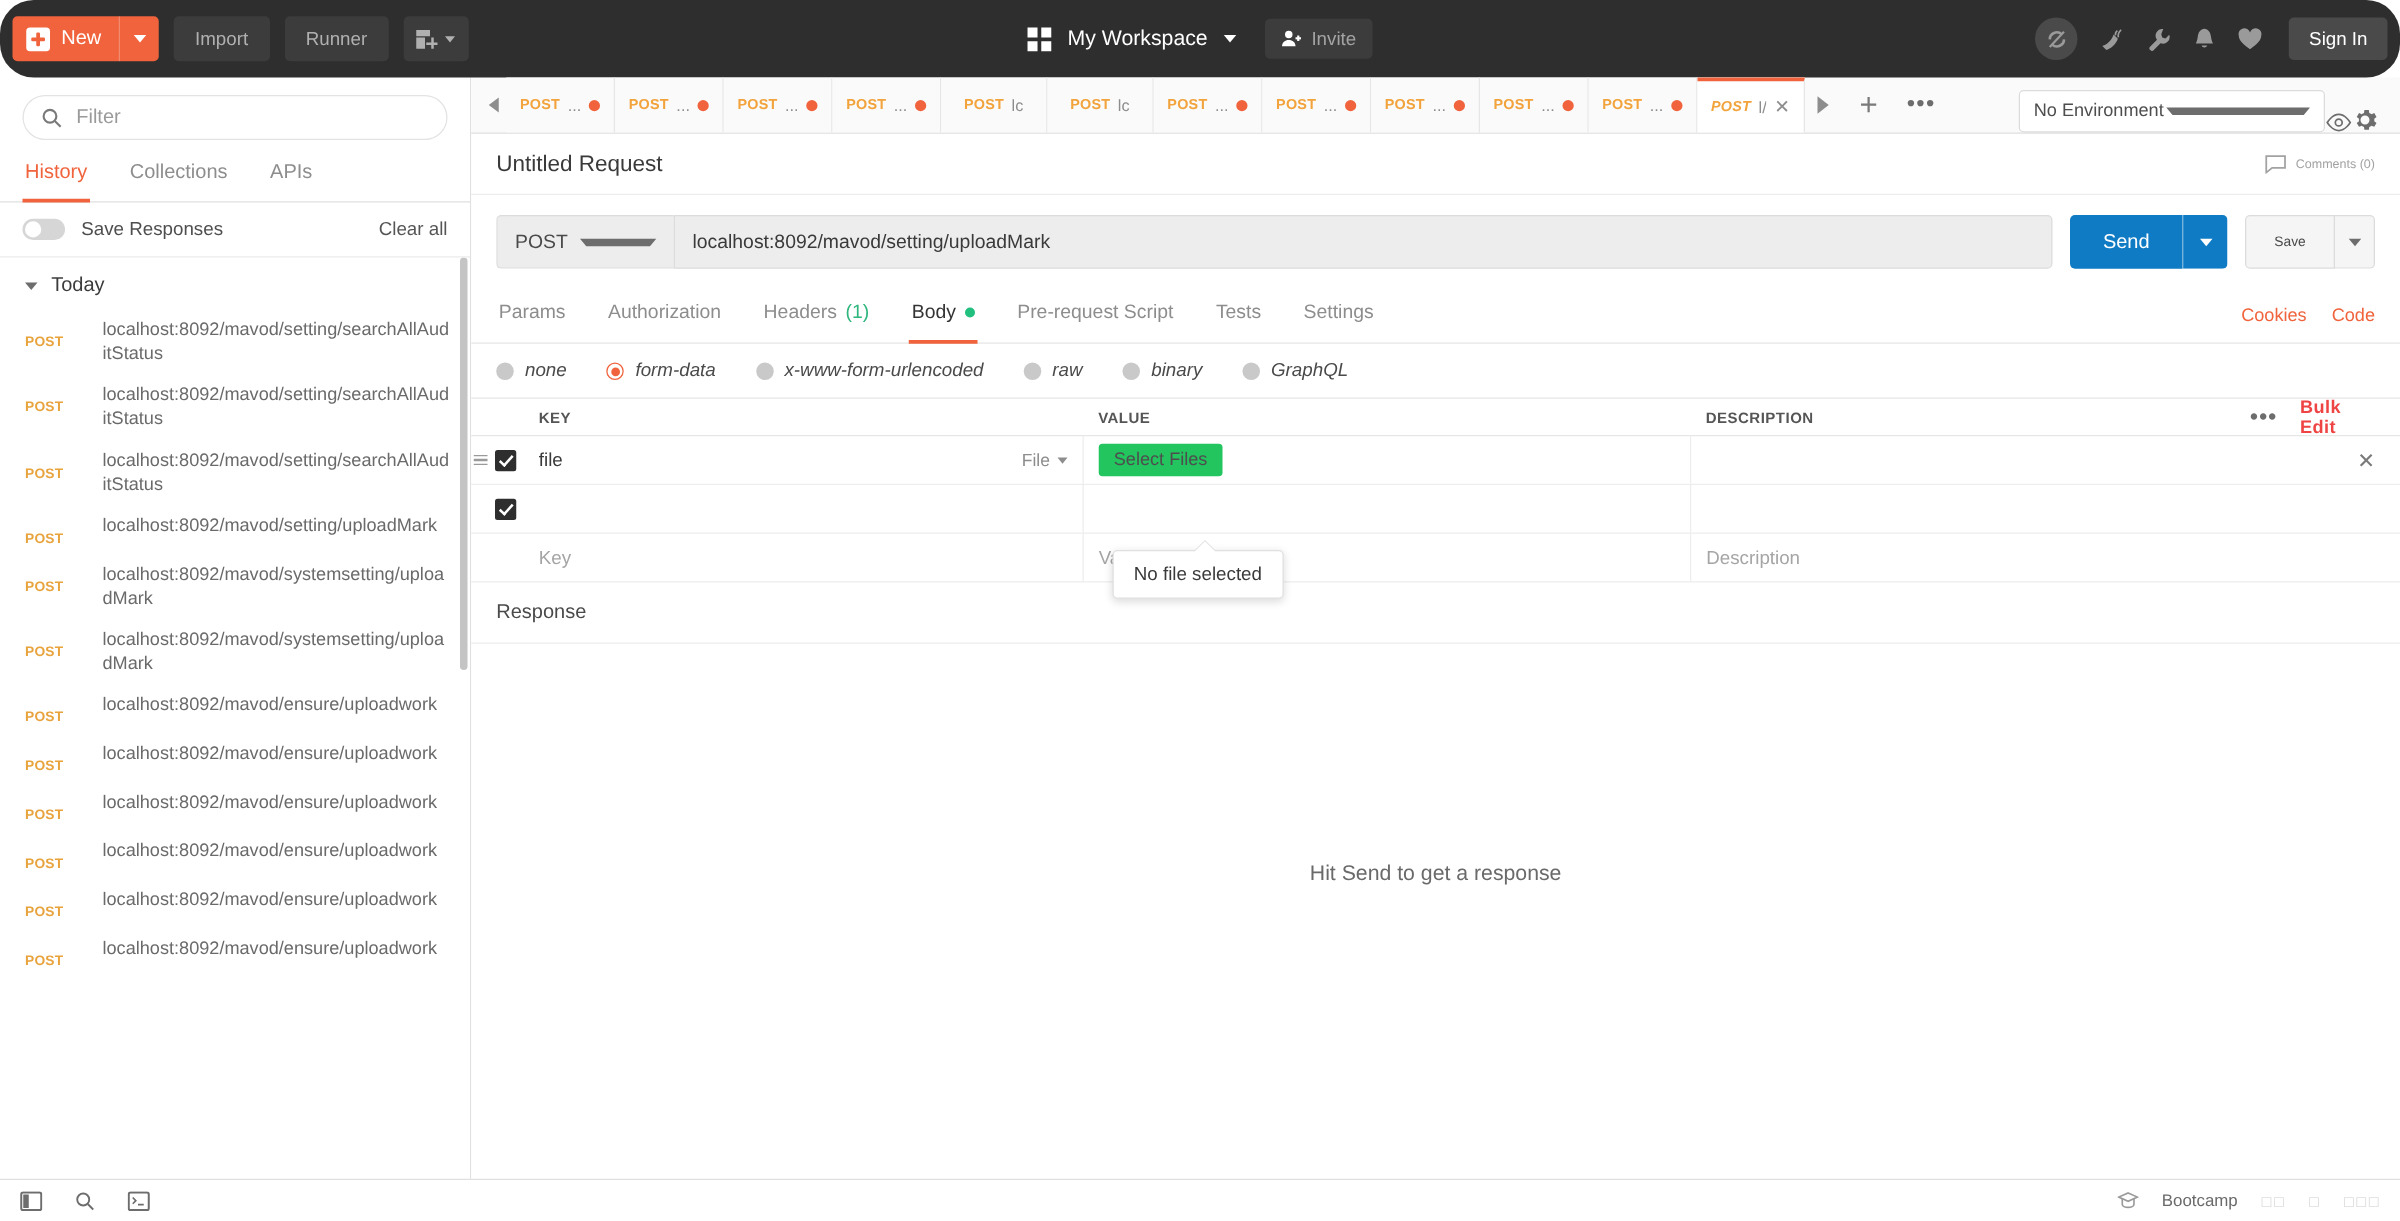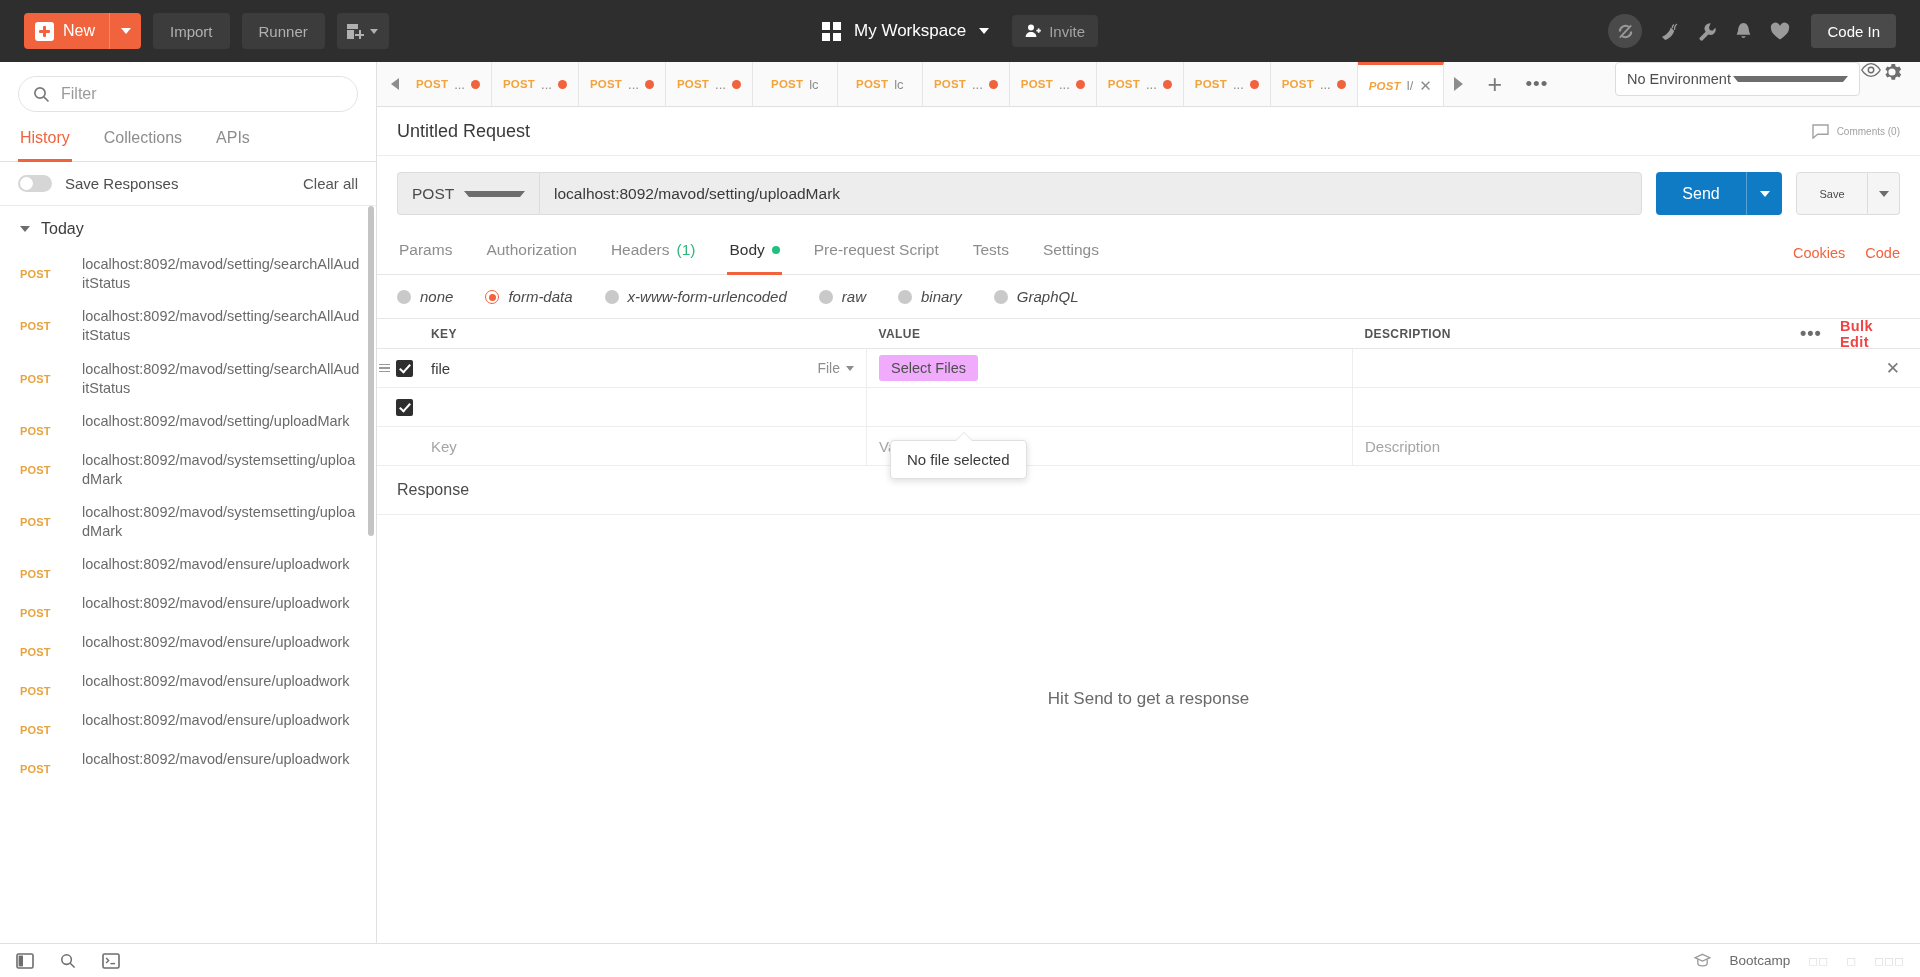--- a/index.html
+++ b/index.html
@@ -7,21 +7,21 @@
     width: 1920px; height: 977px;
     font-family: "Liberation Sans", sans-serif;
     background: #fff; overflow: hidden;
     -webkit-font-smoothing: antialiased;
   }
   .app { width: 1920px; height: 977px; display: flex; flex-direction: column; position: relative; }
 
   
   .topbar {
     height: 62px; background: #2e2e2e; display: flex; align-items: center;
-    padding: 0 24px; flex: 0 0 62px; position: relative;
+    padding: 0 10px; flex: 0 0 62px; position: relative; border-radius: 27px;
   }
   .new-btn {
     display: flex; align-items: center; height: 36px; background: #f0633c;
     border-radius: 4px; overflow: hidden; cursor: pointer;
   }
   .new-btn-main { display: flex; align-items: center; gap: 9px; padding: 0 14px 0 11px; height: 100%; }
   .new-plus {
     width: 19px; height: 19px; background: #fff; border-radius: 3px;
     position: relative; flex: 0 0 19px;
   }
@@ -154,21 +154,21 @@
     position: relative; font-size: 12px;
   }
   .rtab .m { color: #f2a33c; font-weight: bold; font-size: 11.5px; letter-spacing: .2px; }
   .rtab .t { color: #8d8d8d; font-size: 13px; max-width: 16px; overflow: hidden; white-space: nowrap; }
   .rtab .dot { width: 9px; height: 9px; border-radius: 50%; background: #f0633c; flex: 0 0 9px; }
   .rtab.active { background: #fff; border-top: 3px solid #f0633c; }
   .rtab.active .m { font-style: italic; color: #f2a33c; }
   .xclose { font-size: 15px; color: #8d8d8d; line-height: 1; }
   .tab-plus { width: 42px; display: flex; align-items: center; justify-content: center; font-size: 25px; color: #7a7a7a; cursor: pointer; font-weight: 300; }
   .tab-dots { width: 42px; display: flex; align-items: center; justify-content: center; color: #6d6d6d; font-size: 19px; cursor: pointer; letter-spacing: 1px; }
-  .env-area { margin-left: auto; display: flex; align-items: flex-start; gap: 0; padding-right: 18px; }
+  .env-area { margin-left: auto; display: flex; align-items: flex-end; gap: 0; padding-right: 18px; }
   .env-select {
     width: 245px; height: 34px; border: 1px solid #dcdcdc; border-radius: 4px;
     display: flex; align-items: center; padding: 0 11px; background: #fff; cursor: pointer;
   }
   .env-select span { font-size: 14.5px; color: #4e4e4e; flex: 1; }
 
   .req-title-row {
     display: flex; align-items: center; padding: 14px 20px 13px 20px;
     border-bottom: 1px solid #ececec;
   }
@@ -249,21 +249,21 @@
     content: ''; position: absolute; width: 4px; height: 9px; border: solid #fff;
     border-width: 0 2px 2px 0; transform: rotate(42deg); left: 6px; top: 2px;
   }
   .c-key { flex: 1; display: flex; align-items: center; padding-left: 12px; border-right: 1px solid #ededed; height: 100%; }
   .c-key .txt { font-size: 15px; color: #3a3a3a; flex: 1; }
   .c-key .ph { font-size: 15px; color: #a5a5a5; flex: 1; }
   .filetype { font-size: 14px; color: #8d8d8d; display: flex; align-items: center; gap: 6px; padding-right: 12px; cursor: pointer; }
   .tri-sm { width:0;height:0;border-left:4px solid transparent;border-right:4px solid transparent;border-top:5px solid #8d8d8d; }
   .c-val { width: 486px; flex: 0 0 486px; display: flex; align-items: center; padding-left: 12px; border-right: 1px solid #ededed; height: 100%; }
   .selfiles {
-    background: #f0abfc; border-radius: 3px; font-size: 14.5px; color: #4e4e4e;
+    background: #22c55e; border-radius: 3px; font-size: 14.5px; color: #4e4e4e;
     padding: 5px 12px; cursor: pointer;
   }
   .c-desc { flex: 1; display: flex; align-items: center; padding-left: 12px; height: 100%; }
   .c-desc .ph { font-size: 15px; color: #a5a5a5; }
   .kv-actions { width: 120px; flex: 0 0 120px; display: flex; align-items: center; justify-content: flex-end; padding-right: 20px; gap: 18px; }
   .dots3 { color: #6d6d6d; font-size: 18px; cursor: pointer; letter-spacing: 1px; }
   .bulk { color: #ef4444; font-size: 14.5px; cursor: pointer; }
   .rowx { color: #7a7a7a; font-size: 17px; cursor: pointer; }
   .hdr-key { flex: 1; padding-left: 54px; }
   .hdr-val { width: 486px; flex: 0 0 486px; padding-left: 12px; }
@@ -368,21 +368,21 @@
         <svg width="19" height="20" viewBox="0 0 20 20">
           <path d="M10 1.5c-3.2 0-5.2 3-5.6 7-.3 3-1.3 4.6-1.6 5.4h14.4c-.3-.8-1.3-2.4-1.6-5.4-.4-4-2.4-7-5.6-7z" fill="#9a9a9a"></path>
           <path d="M7.6 15.6a2.5 2.5 0 004.8 0z" fill="#9a9a9a"></path>
         </svg>
       </span>
       <span>
         <svg width="20" height="19" viewBox="0 0 20 19">
           <path d="M10 17.4C4 13 1 10 1 6.4A4.6 4.6 0 0110 4a4.6 4.6 0 019 2.4c0 3.6-3 6.6-9 11z" fill="#9a9a9a"></path>
         </svg>
       </span>
-      <div class="signin-btn">Code In</div>
+      <div class="signin-btn">Sign In</div>
     </div>
   </div>
 
   <div class="body-wrap">
 
     <div class="sidebar">
       <div class="filter-row">
         <div class="filter-box">
           <svg width="17" height="17" viewBox="0 0 18 18">
             <circle cx="7.4" cy="7.4" r="5.4" stroke="#7a7a7a" stroke-width="1.8" fill="none"></circle>

